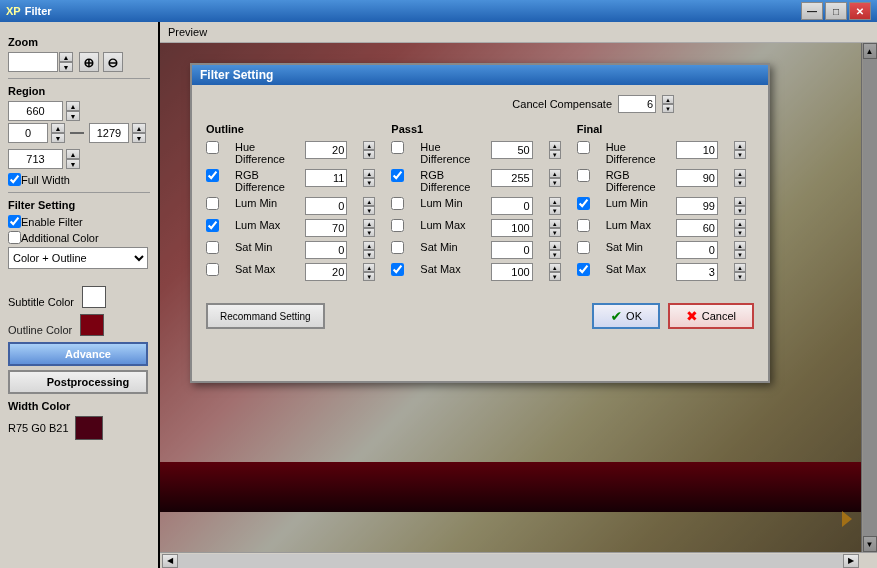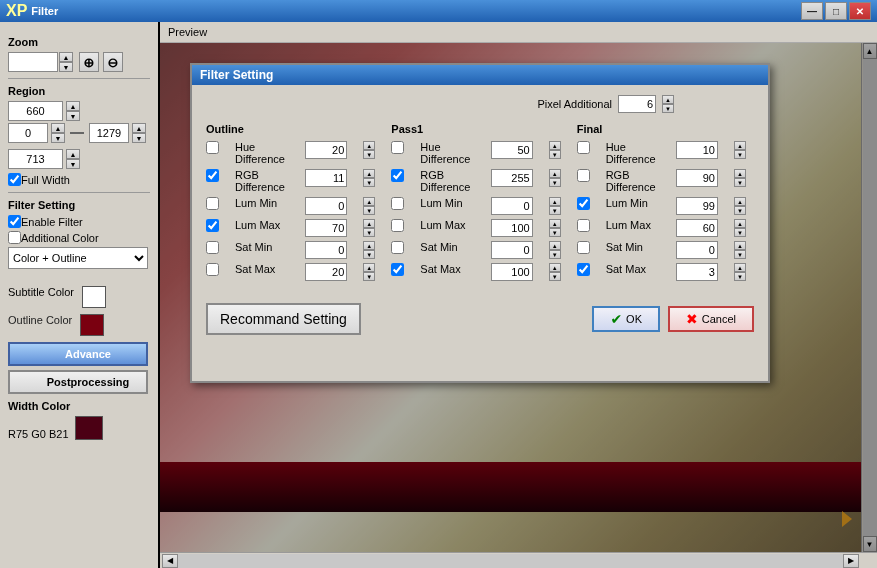--- a/index.html
+++ b/index.html
@@ -71,21 +71,21 @@
 
     .dropdown-row { margin-bottom: 17px; }
     select.dropdown {
       width: 140px; height: 22px;
       border: 1px solid #888;
       background: white;
       font-size: 11px;
       cursor: pointer;
     }
 
-    .color-row { display: flex; align-items: flex-start; gap: 8px; margin-bottom: 6px; }
+    .color-row { display: flex; align-items: flex-end; gap: 8px; margin-bottom: 6px; }
     .color-swatch {
       width: 24px; height: 22px;
       border: 1px solid #555;
       cursor: pointer;
     }
 
     .btn-full {
       width: 140px; height: 24px;
       border: 2px solid #888;
       background: linear-gradient(to bottom, #f0f0f0, #d8d8d8);
@@ -100,21 +100,21 @@
       color: white;
       border-color: #4060a0;
     }
 
     .pixel-color-section { margin-top: 6px; }
     .pixel-swatch {
       width: 28px; height: 24px;
       border: 1px solid #555;
       background: #4b0014;
     }
-    .pixel-value-row { display: flex; align-items: flex-end; gap: 6px; margin-top: 4px; }
+    .pixel-value-row { display: flex; align-items: center; gap: 6px; margin-top: 4px; }
 
     
     .right-panel { flex: 1; display: flex; flex-direction: column; overflow: hidden; position: relative; }
 
     .preview-label {
       padding: 4px 8px;
       font-size: 11px;
       background: #d4d0c8;
       border-bottom: 1px solid #aaa;
     }
@@ -258,26 +258,26 @@
       line-height: 1;
     }
 
     .dialog-footer {
       display: flex;
       align-items: center;
       justify-content: space-between;
       padding: 8px 14px 10px;
     }
     .recommand-btn {
-      height: 32px;
+      height: 26px;
       padding: 0 12px;
       border: 2px solid #888;
       background: linear-gradient(to bottom, #f0f0f0, #d8d8d8);
       cursor: pointer;
-      font-size: 14px;
+      font-size: 10px;
     }
     .ok-btn {
       height: 26px;
       padding: 0 16px;
       border: 2px solid #4080c0;
       background: linear-gradient(to bottom, #f0f0f8, #d0d8f0);
       cursor: pointer;
       font-size: 11px;
       display: flex; align-items: center; gap: 4px;
     }
@@ -291,21 +291,21 @@
       display: flex; align-items: center; gap: 4px;
     }
     .ok-cancel-group { display: flex; gap: 8px; }
     .check-icon { color: green; font-size: 14px; }
     .x-icon { color: red; font-size: 14px; }
   </style>
 </head>
 <body>
 
 <div class="title-bar">
-  <span style="margin-right:4px; font-size:16px; color:#ff9;">XP</span>
+  <span style="margin-right:4px; font-size:11px; color:#ff9;">XP</span>
   <span>Filter</span>
   <div class="title-bar-controls">
     <div class="title-btn">—</div>
     <div class="title-btn">□</div>
     <div class="title-btn close">✕</div>
   </div>
 </div>
 
 <div class="main-layout">
 
@@ -419,21 +419,21 @@
       <div class="play-btn">
         <div class="play-triangle"></div>
       </div>
 
       <div class="modal-overlay">
         <div class="dialog">
           <div class="dialog-title">Filter Setting</div>
           <div class="dialog-body">
 
             <div class="pixel-compensate-row">
-              <span>Pixel Additional</span>
+              <span>Cancel Compensate</span>
               <input type="text" class="filter-input" style="width: 38px;" value="6">
               <div class="filter-spin">
                 <div class="filter-spin-btn">▲</div>
                 <div class="filter-spin-btn">▼</div>
               </div>
             </div>
 
             <div class="dialog-columns">
 
               <div class="dialog-col">

